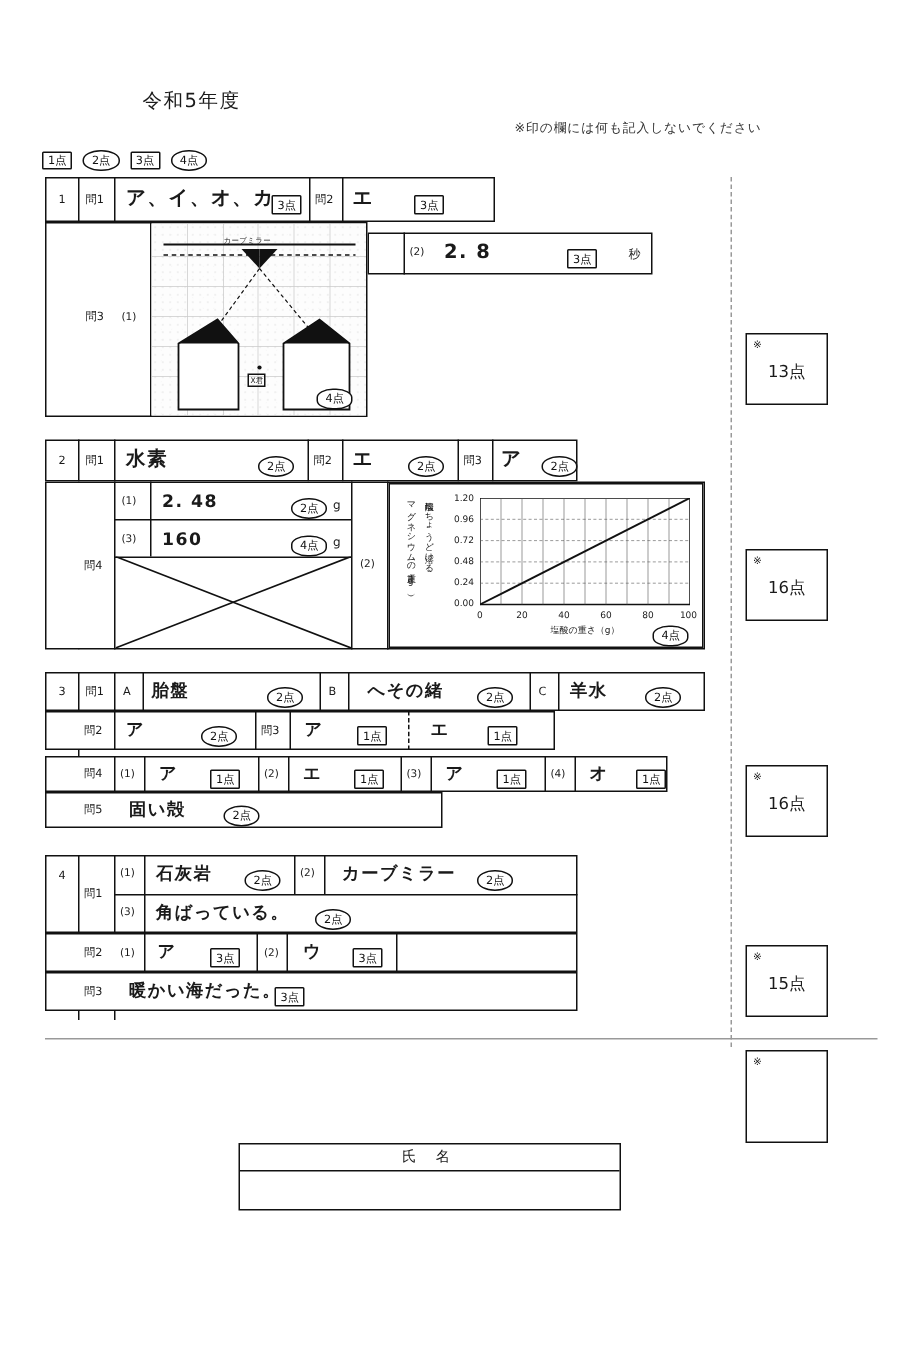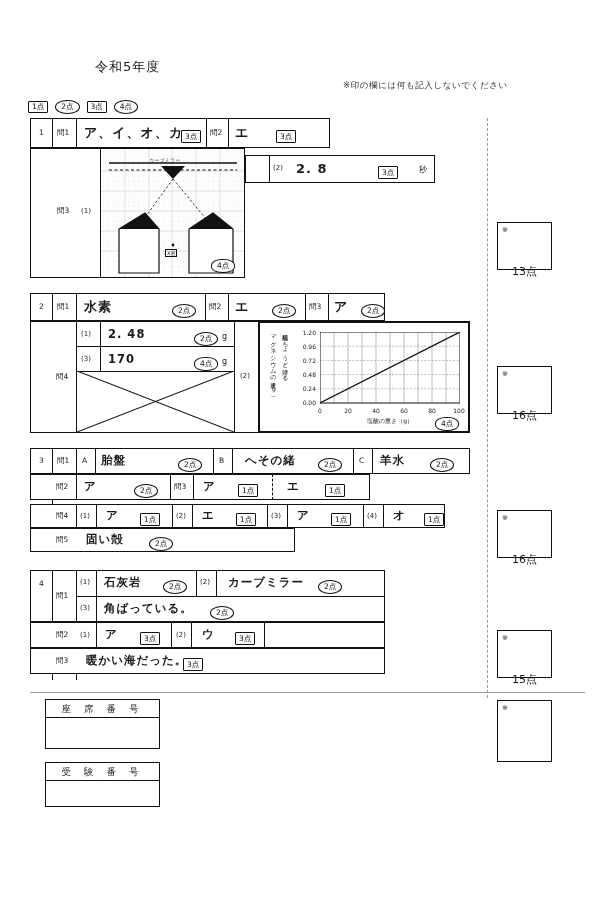--- a/index.html
+++ b/index.html
@@ -45,21 +45,21 @@
   .unit{position:absolute;font-size:8px;line-height:1;}
   .qn{position:absolute;font-size:7.5px;line-height:1;}
 
   
   .sep{position:absolute;left:487px;top:118px;width:0;height:580px;
        border-left:1px dashed #999;}
 
   
   .score{position:absolute;box-sizing:border-box;border:1.6px solid #111;background:#fff;}
   .score .mk{position:absolute;left:4px;top:3px;font-size:7px;}
-  .score .v{position:absolute;left:0;right:0;top:17px;text-align:center;font-size:11px;margin-top:24px;}
+  .score .v{position:absolute;left:0;right:0;top:17px;text-align:center;font-size:11px;}
 
   
   .idbox{position:absolute;box-sizing:border-box;border:1.6px solid #111;background:#fff;}
   .idhdr{position:absolute;left:0;right:0;top:0;height:17px;border-bottom:1.3px solid #111;
          font-size:9.5px;letter-spacing:5px;text-align:center;line-height:17px;}
 
   
   .diagram{position:absolute;box-sizing:border-box;overflow:hidden;background:#fdfdfd;}
   .noise{position:absolute;left:0;top:0;width:100%;height:100%;opacity:.11;
     background-image:
@@ -197,21 +197,21 @@
   <div class="hline" style="left:76px;top:371px;width:158px;"></div>
 
   <div class="qn" style="left:56px;top:373px;">問4</div>
 
   <div class="num" style="left:81px;top:331px;">(1)</div>
   <div class="ans sm" style="left:108px;top:329px;">2. 48</div>
   <span class="pt ov" style="position:absolute;left:194px;top:332px;">2点</span>
   <div class="unit" style="left:222px;top:333px;">g</div>
 
   <div class="num" style="left:81px;top:356px;">(3)</div>
-  <div class="ans sm" style="left:108px;top:354px;">170</div>
+  <div class="ans sm" style="left:108px;top:354px;">160</div>
   <span class="pt hex" style="position:absolute;left:194px;top:357px;">4点</span>
   <div class="unit" style="left:222px;top:358px;">g</div>
 
   <div class="num" style="left:240px;top:373px;">(2)</div>
 
   <svg style="position:absolute;left:77px;top:371px;" width="157" height="62">
     <line x1="0" y1="0" x2="157" y2="61" stroke="#111" stroke-width="1.1"></line>
     <line x1="0" y1="61" x2="157" y2="0" stroke="#111" stroke-width="1.1"></line>
   </svg>
 
@@ -384,26 +384,23 @@
   <div class="ans sm" style="left:86px;top:655px;">暖かい海だった。</div>
   <span class="pt sq" style="position:absolute;left:183px;top:658px;">3点</span>
 
   <div class="score" style="left:497px;top:630px;width:55px;height:48px;">
     <span class="mk">※</span>
     <span class="v">15点</span>
   </div>
 
   <div class="hline" style="left:30px;top:692px;width:555px;height:1px;background:#999;"></div>
 
-  <div class="idbox" style="left:45px;top:699px;width:115px;height:50px;">
-    <div class="idhdr">座 席 番 号</div>
-  </div>
-
-  <div class="idbox" style="left:45px;top:762px;width:115px;height:45px;">
-    <div class="idhdr">受 験 番 号</div>
-  </div>
-
+
+
+  <div class="idbox" style="left:159px;top:762px;width:255px;height:45px;">
+    <div class="idhdr">氏     名</div>
+  </div>
 
   <div class="score" style="left:497px;top:700px;width:55px;height:62px;">
     <span class="mk">※</span>
   </div>
 
 </div>
 
 </body></html>

